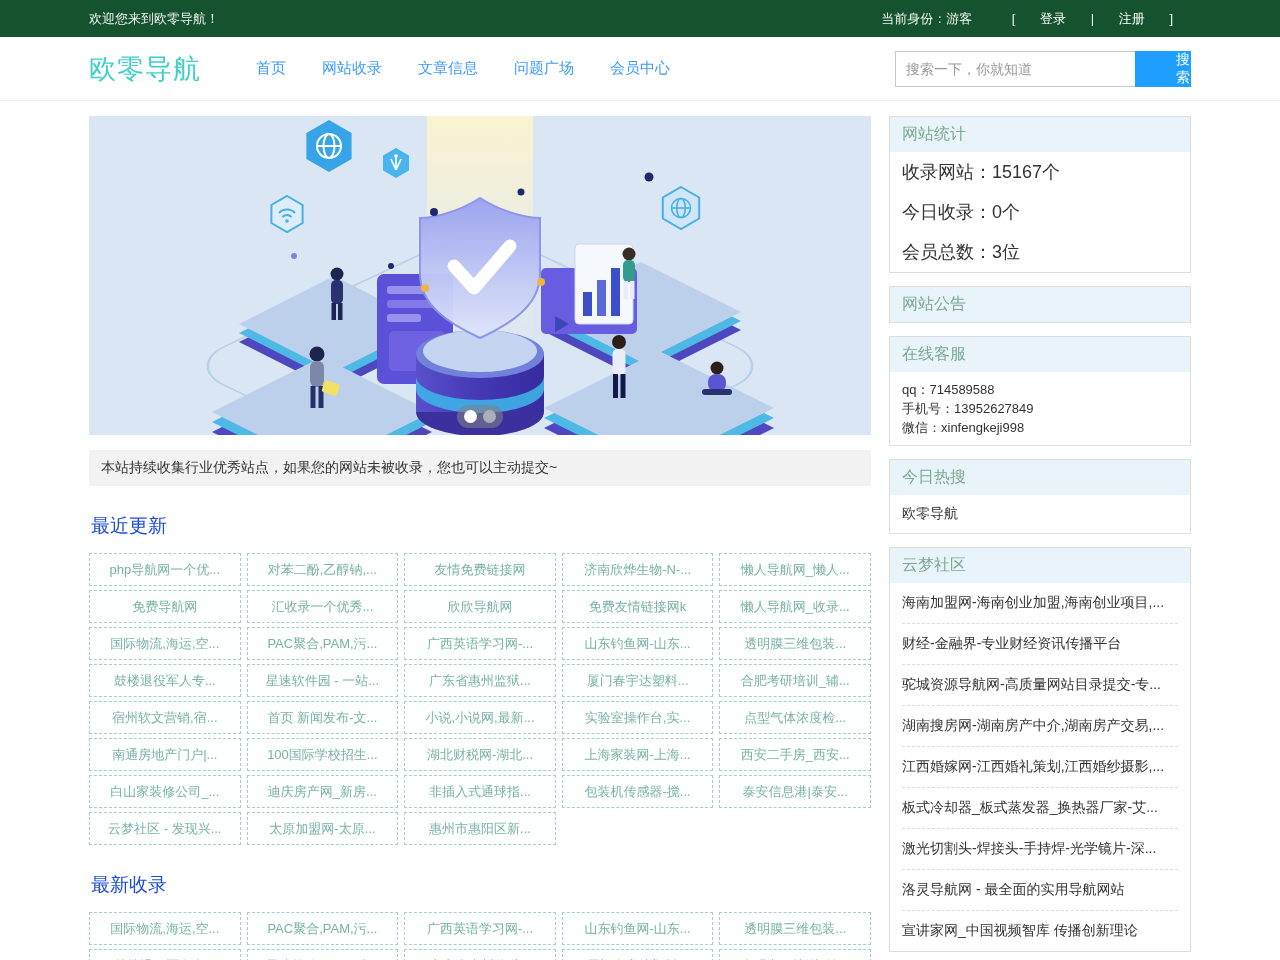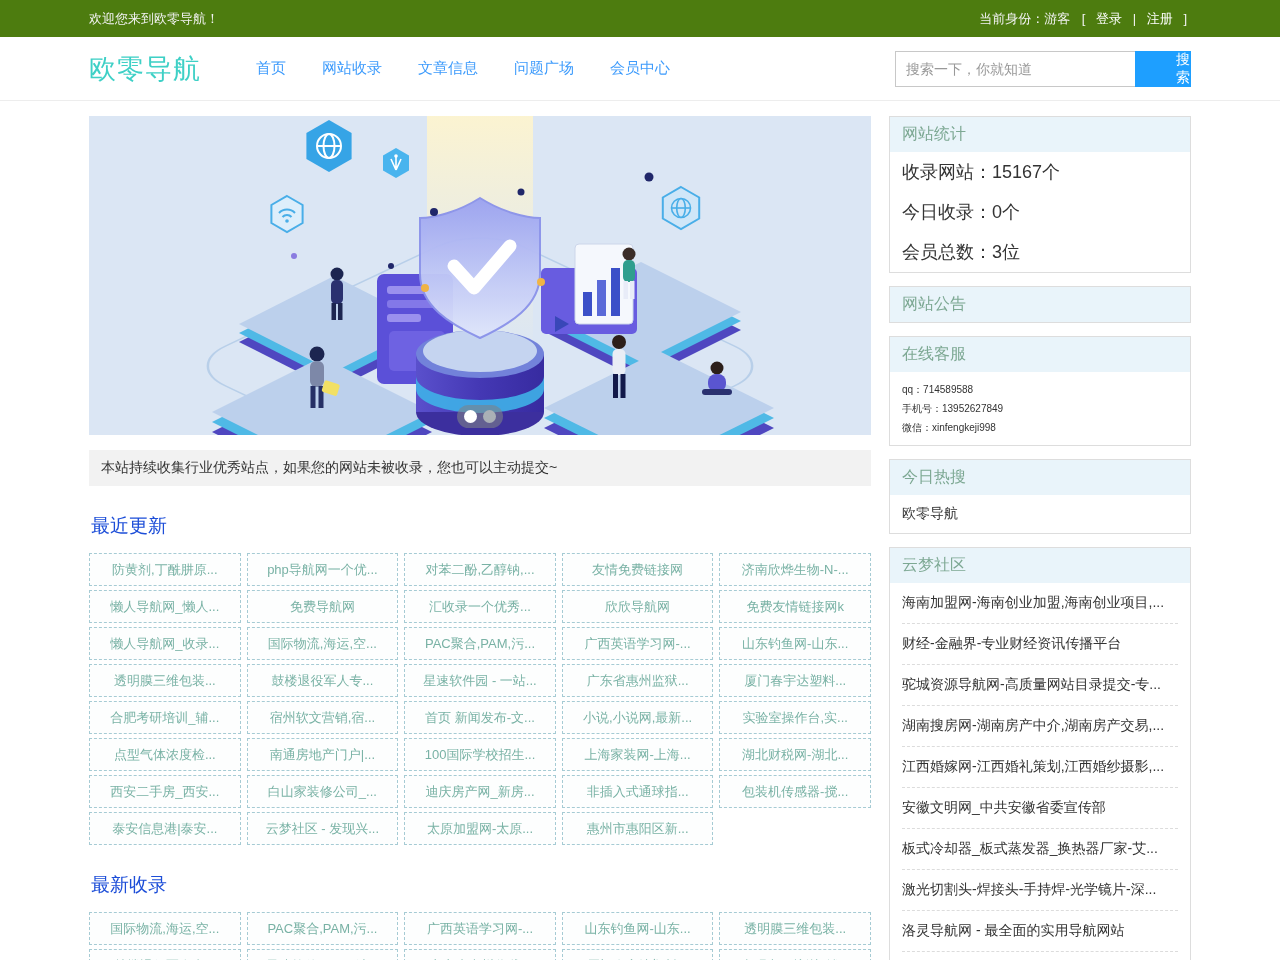--- a/index.html
+++ b/index.html
@@ -1,25 +1,25 @@
 <!DOCTYPE html>
 <html><head>
 <meta charset="utf-8">
 <style>
   * { box-sizing: border-box; margin: 0; padding: 0; }
   html,body { width:1280px; height:960px; overflow:hidden; background:#fff;
     font-family:"Liberation Sans","DejaVu Sans",sans-serif; }
   a { text-decoration:none; cursor:pointer; }
 
   
-  .topbar { height:37px; background:#4d7c0f; }
+  .topbar { height:37px; background:#14532d; }
   .topbar-inner { width:1102px; margin:0 auto; height:100%; display:flex;
     align-items:center; justify-content:space-between; color:#f2f2f2; font-size:13px; }
   .topbar a { color:#fff; margin:0 3px; }
-  .topbar .grp span { margin:0 4px;text-align:center; }
+  .topbar .grp span { margin:0 18px;text-align:center; }
 
   
   .header { height:64px; background:#fff; border-bottom:1px solid #ededed; }
   .header-inner { width:1102px; margin:0 auto; height:100%; display:flex; align-items:center; }
   .logo { font-size:27px; color:#3ed0c6; letter-spacing:1px; margin-right:55px; }
   .nav { display:flex; gap:36px; }
   .nav a { color:#3d9bfc; font-size:15px; }
   .search { margin-left:auto; display:flex; }
   .search input { width:240px; height:36px; border:1px solid #c8c8c8; border-right:none;
     padding:0 10px; font-size:14px; color:#333; outline:none;
@@ -48,21 +48,21 @@
   .section-title { font-size:19px; color:#1d4ed8; font-weight:400; margin:27px 0 14px 2px; }
   .grid { display:grid; grid-template-columns:repeat(5,1fr); gap:4px 6px; }
   .grid a { display:block; height:33px; line-height:31px; border:1px dashed #a6cbd4;
     background:#fdfefe; color:#79b2a5; font-size:13px; text-align:center;
     padding:0 6px; white-space:nowrap; overflow:hidden; }
 
   
   .panel { border:1px solid #ddd; margin-bottom:13px; background:#fff; }
   .panel-h { background:#e9f4fa; padding:7px 12px; font-size:16px; color:#7da893; }
   .stats-row { padding:8px 12px; font-size:18px; color:#333; }
-  .service-b { padding:8px 12px; font-size:10px; color:#333; line-height:19px; }
+  .service-b { padding:8px 12px; font-size:13px; color:#333; line-height:19px; }
   .hot-item { padding:10px 12px; font-size:14px; color:#333; cursor:pointer; }
   .rec-list { list-style:none; }
   .rec-list li { margin:0 12px; padding:11px 0; border-bottom:1px dashed #dcdcdc;
     font-size:14px; color:#333; white-space:nowrap; overflow:hidden; cursor:pointer; }
   .rec-list li:last-child { border-bottom:none; }
 </style>
 </head>
 <body>
 
 <div class="topbar">
@@ -240,21 +240,20 @@
         <span class="dot active"></span>
         <span class="dot"></span>
       </div>
     </div>
 
     <div class="notice">本站持续收集行业优秀站点，如果您的网站未被收录，您也可以主动提交~</div>
 
     <h2 class="section-title">最近更新</h2>
     <div class="grid">
 
-    <a>防黄剂,丁酰肼原...</a>
         <a>php导航网一个优...</a>
         <a>对苯二酚,乙醇钠,...</a>
         <a>友情免费链接网</a>
         <a>济南欣烨生物-N-...</a>
         <a>懒人导航网_懒人...</a>
         <a>免费导航网</a>
         <a>汇收录一个优秀...</a>
         <a>欣欣导航网</a>
         <a>免费友情链接网k</a>
         <a>懒人导航网_收录...</a>
@@ -268,22 +267,22 @@
         <a>广东省惠州监狱...</a>
         <a>厦门春宇达塑料...</a>
         <a>合肥考研培训_辅...</a>
         <a>宿州软文营销,宿...</a>
         <a>首页 新闻发布-文...</a>
         <a>小说,小说网,最新...</a>
         <a>实验室操作台,实...</a>
         <a>点型气体浓度检...</a>
         <a>南通房地产门户|...</a>
         <a>100国际学校招生...</a>
+        <a>湖北财税网-湖北...</a>
         <a>上海家装网-上海...</a>
-        <a>湖北财税网-湖北...</a>
         <a>西安二手房_西安...</a>
         <a>白山家装修公司_...</a>
         <a>迪庆房产网_新房...</a>
         <a>非插入式通球指...</a>
         <a>包装机传感器-搅...</a>
         <a>泰安信息港|泰安...</a>
         <a>云梦社区 - 发现兴...</a>
         <a>太原加盟网-太原...</a>
         <a>惠州市惠阳区新...</a>
       </div>
@@ -340,21 +339,20 @@
 
     <div class="panel">
       <div class="panel-h">云梦社区</div>
       <ul class="rec-list">
 
       <li>海南加盟网-海南创业加盟,海南创业项目,...</li>
           <li>财经-金融界-专业财经资讯传播平台</li>
           <li>驼城资源导航网-高质量网站目录提交-专...</li>
           <li>湖南搜房网-湖南房产中介,湖南房产交易,...</li>
           <li>江西婚嫁网-江西婚礼策划,江西婚纱摄影,...</li>
-          <li>安徽文明网_中共安徽省委宣传部</li>
           <li>板式冷却器_板式蒸发器_换热器厂家-艾...</li>
           <li>激光切割头-焊接头-手持焊-光学镜片-深...</li>
           <li>洛灵导航网 - 最全面的实用导航网站</li>
           <li>宣讲家网_中国视频智库 传播创新理论</li>
         </ul>
     </div>
 
   </div>
 </div>
 

